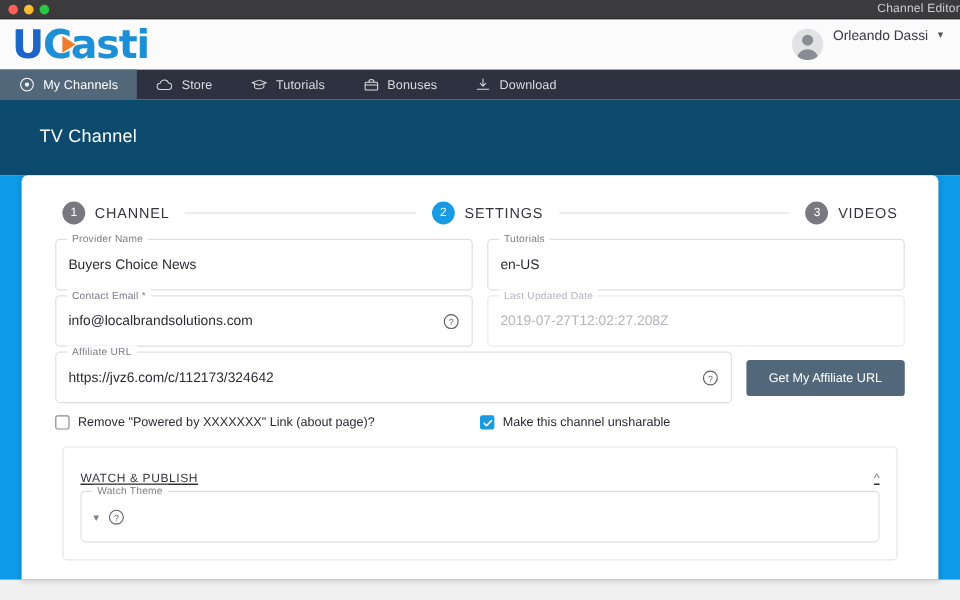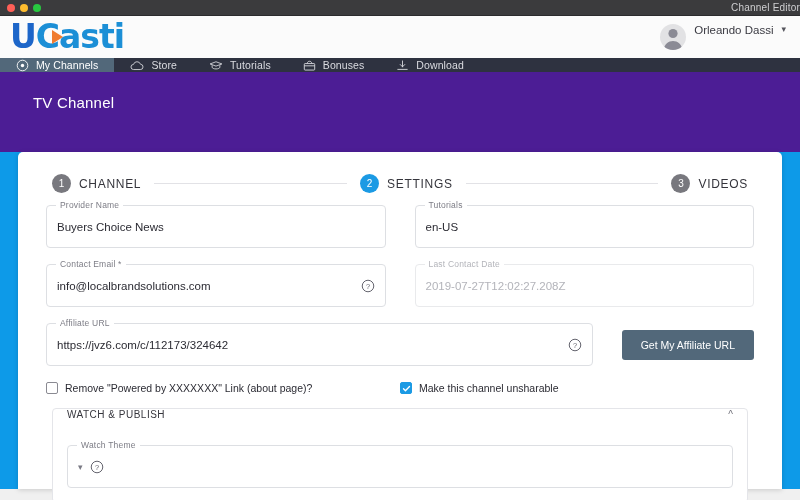--- a/index.html
+++ b/index.html
@@ -51,32 +51,32 @@
   .user-area { display: flex; gap: 8px; }
   .avatar {
     width: 26px; height: 26px; border-radius: 50%; background: #e2e2e4;
     display: flex; align-items: flex-end; justify-content: center; overflow: hidden;
   }
   .avatar svg { display: block; }
   .user-name { font-size: 11.5px; color: #3a3a42; }
   .chev-sm { font-size: 9px; color: #55555d; }
 
   
-  .navbar { height: 14px; background: #2e3240; display: flex; align-items: stretch; }
+  .navbar { height: 25px; background: #2e3240; display: flex; align-items: stretch; }
   .nav-item {
     display: flex; align-items: center; gap: 7px;
     padding: 0 16px; font-size: 10.5px; color: #dadbe0;
     letter-spacing: .1px; white-space: nowrap;
   }
   .nav-item.active { background: #52687a; color: #ffffff; }
   .nav-ico { display: flex; align-items: center; }
   .nav-ico svg { display: block; }
 
   
-  .banner { height: 80px; background: #4c1d95; padding: 22px 0 0 33px; }
+  .banner { height: 63px; background: #0c4a6e; padding: 22px 0 0 33px; }
   .banner-title { color: #ffffff; font-size: 15px; letter-spacing: .2px; }
 
   
   .card-wrap { background: #0d9ae8; padding: 0 18px; height: 337px; }
   .card {
     background: #ffffff; border-radius: 5px 5px 0 0;
     height: 100%; padding: 0 18px;
     box-shadow: 0 1px 5px rgba(0,0,0,.16);
   }
 
@@ -87,21 +87,21 @@
     width: 19px; height: 19px; border-radius: 50%;
     display: flex; align-items: center; justify-content: center;
     font-size: 10px; color: #ffffff; background: #78787e;
   }
   .step.active .step-num { background: #1b9ae4; }
   .step-label { font-size: 12px; color: #35353c; letter-spacing: .7px; }
   .step-line { flex: 1; height: 1px; background: #e2e2e6; margin: 0 13px; }
 
   
   .form { padding: 12px 10px 0 10px; }
-  .row { display: flex; gap: 29px; margin-bottom: 16px; }
+  .row { display: flex; gap: 12px; margin-bottom: 4px; }
   .col { flex: 1; position: relative; }
 
   .field {
     position: relative; border: 1px solid #dddfe3; border-radius: 4px;
     height: 43px; display: flex; align-items: center; padding: 0 10px;
     background: #fff;
   }
   .field .legend {
     position: absolute; top: -6px; left: 9px; background: #fff;
     padding: 0 4px; font-size: 8.5px; color: #7c7c85; letter-spacing: .2px;
@@ -136,22 +136,23 @@
   }
   .box.checked svg { display: block; }
   .check-label { font-size: 10.5px; color: #2b2b33; }
 
   
   .panel {
     margin: 14px 6px 0 6px; border: 1px solid #e4e5e9; border-radius: 4px;
     background: #fff;
   }
   .panel-head {
-    height: 32px; display: flex; align-items: flex-start; justify-content: space-between;
+    height: 32px; display: flex; align-items: flex-end; justify-content: space-between;
     padding: 0 14px;
+    text-decoration: underline;
   }
   .panel-title { font-size: 10px; color: #36363d; letter-spacing: .5px; }
   .panel-chev { color: #6d6d76; font-size: 10px; }
   .panel-body { padding: 4px 14px 14px 14px; }
 </style>
 </head>
 <body>
 
 <div id="app">
 
@@ -283,21 +284,21 @@
               <span class="help-ico">
                 <svg width="14" height="14" viewBox="0 0 16 16">
                     <circle cx="8" cy="8" r="6.6" fill="none" stroke="#5e5e68" stroke-width="1.1"></circle>
                     <text x="8" y="11.4" font-size="8.4" text-anchor="middle" fill="#5e5e68" font-family="Liberation Sans, sans-serif">?</text>
                   </svg>
               </span>
             </div>
           </div>
           <div class="col">
             <div class="field disabled">
-              <span class="legend">Last Contact Date</span>
+              <span class="legend">Last Updated Date</span>
               <span class="value">2019-07-27T12:02:27.208Z</span>
             </div>
           </div>
         </div>
 
         <div class="row">
           <div class="col">
             <div class="field">
               <span class="legend">Affiliate URL</span>
               <span class="value">https://jvz6.com/c/112173/324642</span>

